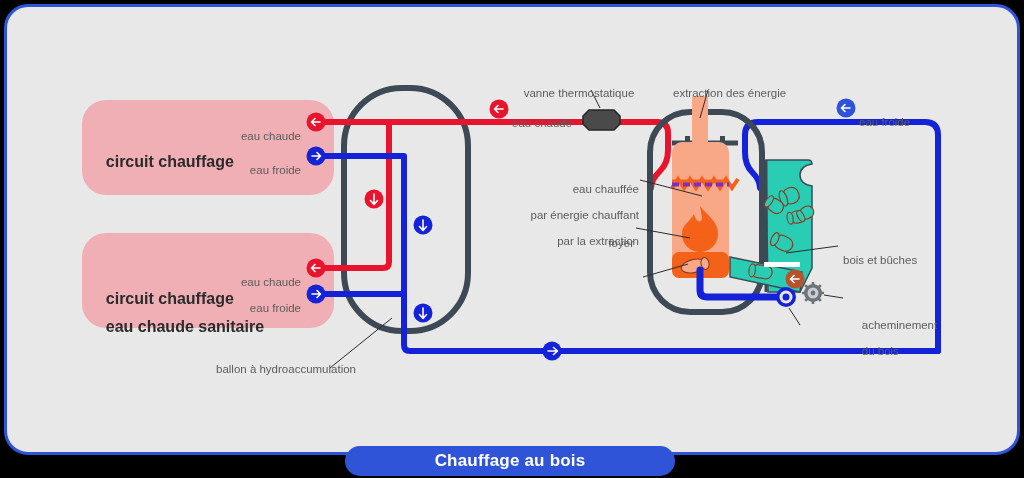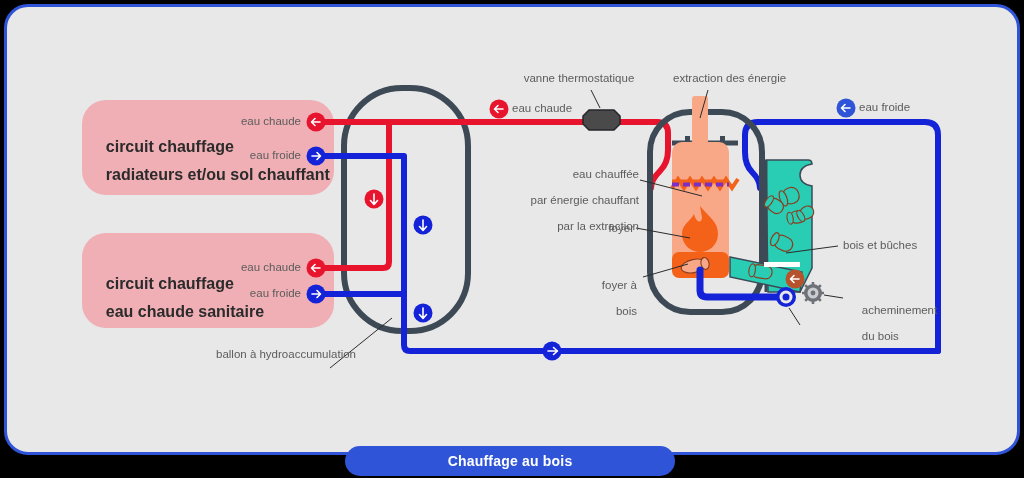--- a/index.html
+++ b/index.html
@@ -3,28 +3,28 @@
 <meta charset="utf-8">
 <style>
   html,body{margin:0;padding:0;background:#000;}
   body{width:1024px;height:478px;overflow:hidden;
        font-family:"Liberation Sans","DejaVu Sans",sans-serif;}
   #stage{position:relative;width:1024px;height:478px;background:#000;}
   #frame{position:absolute;left:4px;top:4px;width:1016px;height:451px;
          background:#e8e8e8;border:3px solid #2f54d8;border-radius:24px;
          box-sizing:border-box;overflow:hidden;}
   #svgroot{position:absolute;left:0;top:0;width:1024px;height:478px;}
-  .lbl{position:absolute;color:#5c5c5c;font-size:11.5px;line-height:13px;white-space:pre;}
+  .lbl{position:absolute;color:#5c5c5c;font-size:11.5px;line-height:13px;white-space:pre;margin-top:15px;}
   .lbl.dark{color:#2b2b2b;font-weight:bold;font-size:16px;line-height:14px;}
   .lbl.r{text-align:right;}
   .lbl.c{text-align:center;}
   #titlebtn{position:absolute;left:345px;top:446px;width:330px;height:30px;
             background:#2f54d8;border-radius:16px;display:flex;align-items:center;
             justify-content:center;}
-  #titlebtn span{color:#fff;font-size:14px;font-weight:bold;letter-spacing:.2px;}
+  #titlebtn span{color:#fff;font-size:17px;font-weight:bold;letter-spacing:.2px;}
 </style>
 </head>
 <body>
 
 <div id="stage">
   <div id="frame"></div>
 
   <svg id="svgroot" viewBox="0 0 1024 478">
     <defs>
       <clipPath id="frameclip">
@@ -206,21 +206,20 @@
       <g>
         <circle cx="846" cy="108" r="9.5" fill="#2f54d8"></circle>
         <path d="M850 108 H842 M845 104.5 L841.5 108 L845 111.5" stroke="#fff" stroke-width="1.6" fill="none" stroke-linecap="round" stroke-linejoin="round"></path>
       </g>
 
     </g>
   </svg>
 
   <div class="lbl dark" style="left:88px;top:126px;width:200px;">
     <span>circuit chauffage</span><br>
-    <span>radiateurs et/ou sol chauffant</span>
   </div>
 
   <div class="lbl dark" style="left:88px;top:263px;width:200px;">
     <span>circuit chauffage</span><br>
     <span>eau chaude sanitaire</span>
   </div>
 
   <div class="lbl r" style="left:180px;top:115px;width:121px;">eau chaude</div>
   <div class="lbl r" style="left:180px;top:149px;width:121px;">eau froide</div>
   <div class="lbl r" style="left:180px;top:261px;width:121px;">eau chaude</div>
@@ -237,24 +236,20 @@
   <div class="lbl" style="left:859px;top:101px;">eau froide</div>
 
   <div class="lbl r" style="left:509px;top:155px;width:130px;">
     <span>eau chauffée</span><br>
     <span>par énergie chauffant</span><br>
     <span>par la extraction</span>
   </div>
 
   <div class="lbl r" style="left:539px;top:222px;width:95px;">foyer</div>
 
-  <div class="lbl r" style="left:539px;top:266px;width:98px;">
-    <span>foyer à</span><br>
-    <span>bois</span>
-  </div>
 
   <div class="lbl" style="left:843px;top:239px;">bois et bûches</div>
 
   <div class="lbl" style="left:849px;top:291px;">
     <span>acheminement</span><br>
     <span>du bois</span>
   </div>
 
 
   <div id="titlebtn">

